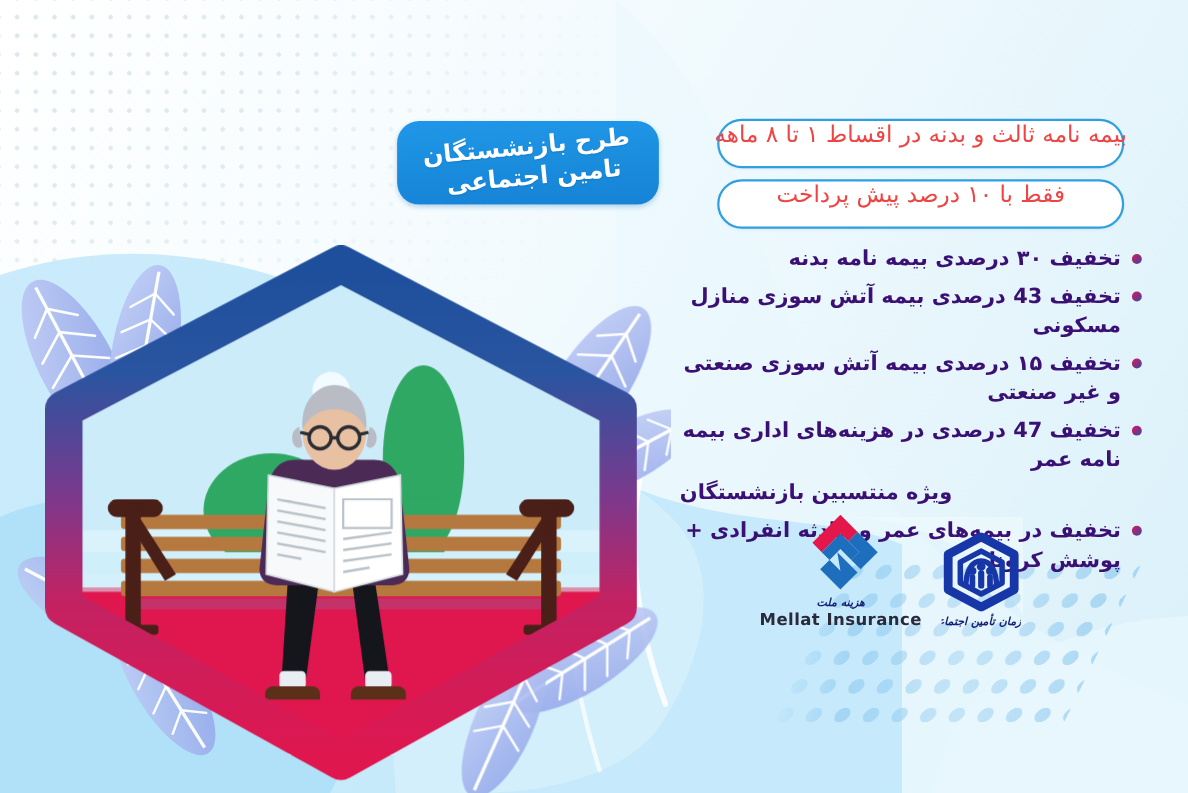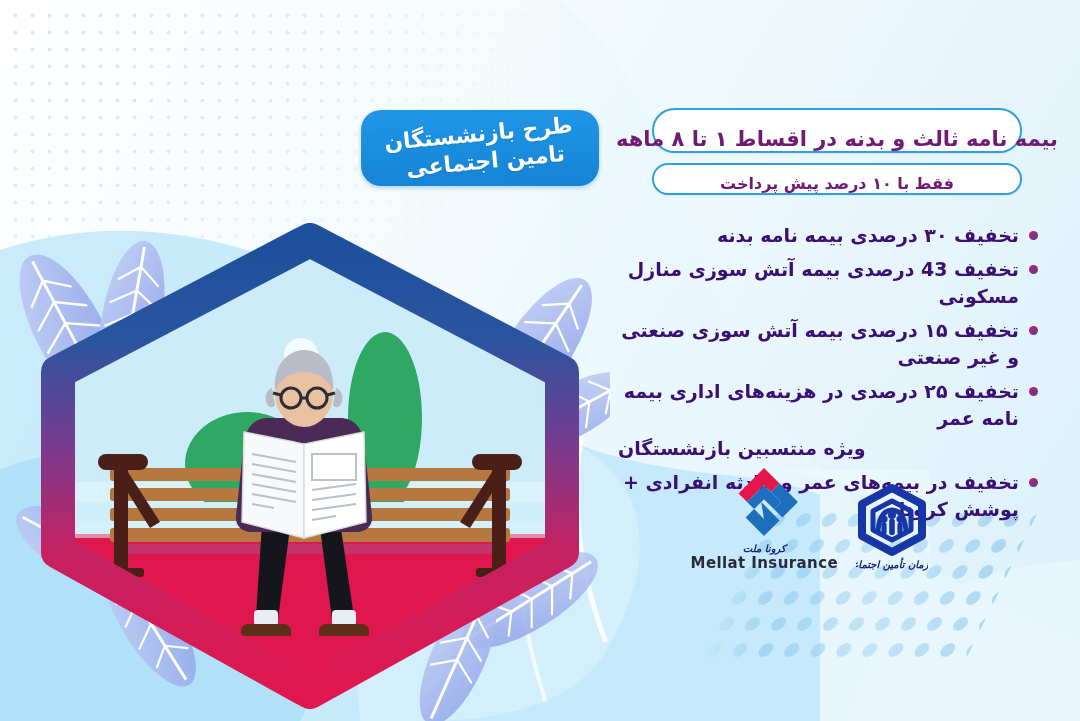--- a/index.html
+++ b/index.html
@@ -54,34 +54,34 @@
     color:#ffffff; font-weight:bold; font-size:22px;
     line-height:1.18; white-space:nowrap;
     text-shadow:0 1px 1px rgba(12,80,140,.25);
   }
   #badge .bl.l1 { transform:rotate(-5.5deg) translateX(-2px); }
   #badge .bl.l2 { transform:rotate(-5.5deg) translateX(6px); }
 
   
   .pill {
     position:absolute;
-    display:flex; align-items:flex-end; justify-content:center;
+    display:flex; align-items:flex-start; justify-content:center;
     background:#ffffff;
     border:2px solid #2f9fe0;
     border-radius:26px;
-    color:#701a75;
-    font-weight:bold;
+    color:#ef4444;
+    font-weight:normal;
     white-space:nowrap;
     box-shadow:0 1px 2px rgba(40,120,180,.10);
   }
   #pill-installments {
     right:58px; top:108px; width:370px; height:45px; font-size:21px;
   }
   #pill-prepay {
-    right:58px; top:163px; width:370px; height:32px; font-size:16px;
+    right:58px; top:163px; width:370px; height:45px; font-size:21px;
   }
 
   
   #bullets {
     position:absolute; right:42px; top:222px;
     width:420px;
     display:flex; flex-direction:column;
   }
   .bullet-row {
     display:flex; align-items:flex-start; justify-content:space-between;
@@ -413,21 +413,21 @@
       <span class="bullet-text">تخفیف 43 درصدی بیمه آتش سوزی منازل مسکونی</span>
     </div>
 
     <div class="bullet-row">
       <span class="bullet-dot"></span>
       <span class="bullet-text">تخفیف ۱۵ درصدی بیمه آتش سوزی صنعتی و غیر صنعتی</span>
     </div>
 
     <div class="bullet-row">
       <span class="bullet-dot"></span>
-      <span class="bullet-text">تخفیف ۲۵ درصدی در هزینه‌های اداری بیمه نامه عمر</span>
+      <span class="bullet-text">تخفیف 47 درصدی در هزینه‌های اداری بیمه نامه عمر</span>
     </div>
     <div class="bullet-sub">ویژه منتسبین بازنشستگان</div>
 
     <div class="bullet-row">
       <span class="bullet-dot"></span>
       <span class="bullet-text">تخفیف در بیمه‌های عمر و حادثه انفرادی + پوشش کرونا</span>
     </div>
   </div>
 
   <div id="logos">
@@ -451,18 +451,18 @@
 
     <div class="logo-block">
       <svg width="80" height="72" viewBox="0 0 80 72">
         <g transform="translate(40,34) rotate(45) translate(-24,-24)">
           <path d="M0,0 h22 v12 h-10 v24 h-12 Z" fill="#e5174a"></path>
           <path d="M12,12 h24 v10 h-14 v14 h-10 Z" fill="#1d6fbd"></path>
           <path d="M22,0 h26 v22 h-12 v-10 h-14 Z" fill="#1d6fbd"></path>
           <path d="M22,26 h26 v22 h-26 v-12 h14 Z" fill="#1d6fbd"></path>
         </g>
       </svg>
-      <div class="logo-cap-fa">کرونا ملت</div>
+      <div class="logo-cap-fa">هزینه ملت</div>
       <div class="logo-cap-en">Mellat Insurance</div>
     </div>
   </div>
 
 </div>
 
 </body></html>

